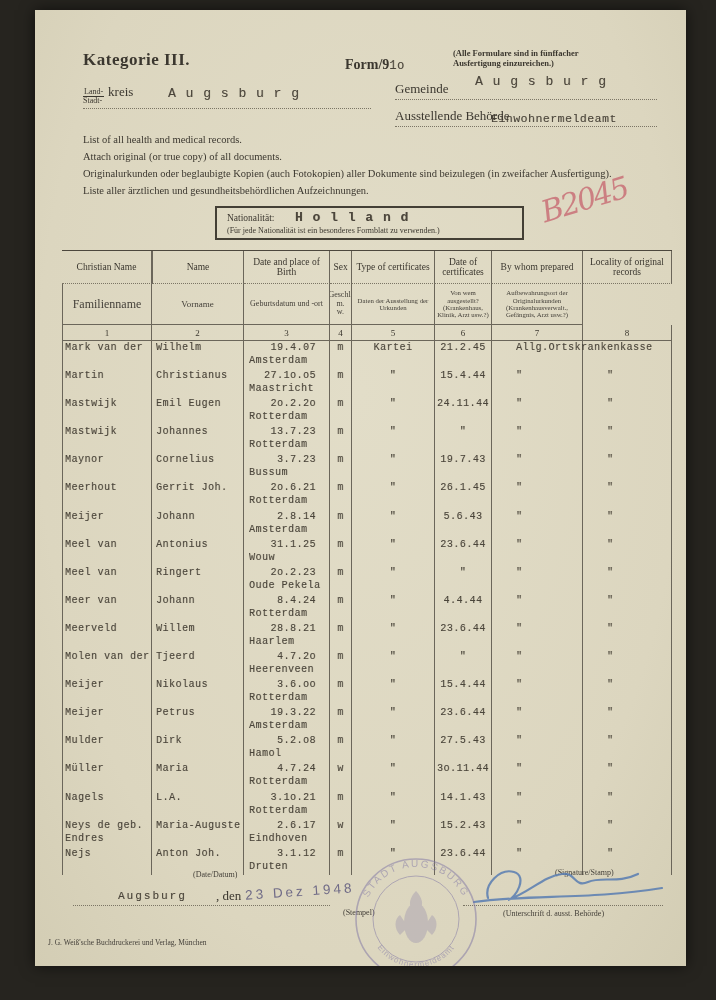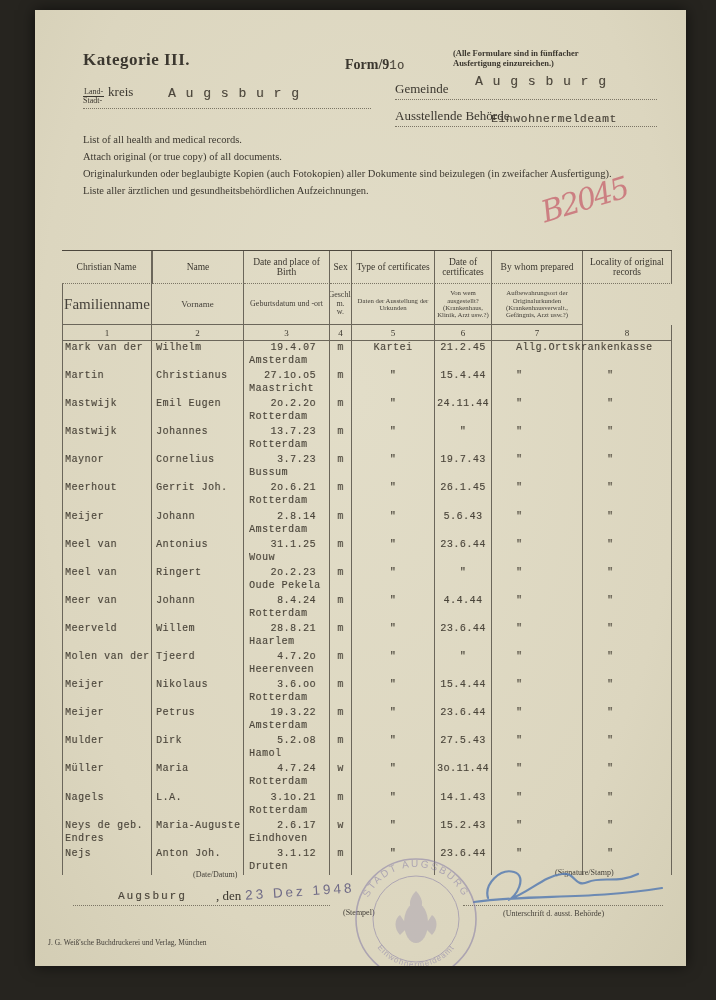--- a/index.html
+++ b/index.html
@@ -114,38 +114,45 @@
     <span class="typed" style="position:absolute;left:96px;bottom:1px;font-size:11.5px;">Einwohnermeldeamt</span>
   </div>
 
   <div class="abs" style="left:48px;top:121px;width:580px;">
     <p class="instr printed">List of all health and medical records.</p>
     <p class="instr printed">Attach original (or true copy) of all documents.</p>
     <p class="instr printed">Originalurkunden oder beglaubigte Kopien (auch Fotokopien) aller Dokumente sind beizulegen (in zweifacher Ausfertigung).</p>
     <p class="instr printed">Liste aller ärztlichen und gesundheitsbehördlichen Aufzeichnungen.</p>
   </div>
 
+  <div class="abs natbox" style="left:180px;top:196px;">
+    <div class="line1">
+      <span class="printed">Nationalität:</span>
+      <span class="typed spaced-typed" style="margin-left:18px;font-weight:bold;">H o l l a n d</span>
+    </div>
+    <div class="note printed">(Für jede Nationalität ist ein besonderes Formblatt zu verwenden.)</div>
+  </div>
 
   <div class="abs red-mark" style="left:505px;top:172px;">B2045</div>
 
   <div class="tbl">
 
     <div class="grid8 thead row-en">
       <div class="hc">Christian Name</div>
       <div class="hc first">Name</div>
       <div class="hc">Date and place of Birth</div>
       <div class="hc">Sex</div>
       <div class="hc">Type of certificates</div>
       <div class="hc">Date of certificates</div>
       <div class="hc">By whom prepared</div>
       <div class="hc">Locality of original records</div>
     </div>
 
     <div class="grid8 row-de">
-      <div class="hc first" style="font-size:15px;">Familienname</div>
+      <div class="hc first" style="font-size:12px;">Familienname</div>
       <div class="hc" style="font-size:9px;">Vorname</div>
       <div class="hc">Geburtsdatum und -ort</div>
       <div class="hc sexstack">
         <div>
           <div>Geschl.</div>
           <div>m.</div>
           <div>w.</div>
         </div>
       </div>
       <div class="hc tinytxt">Daten der Ausstellung der Urkunden</div>

